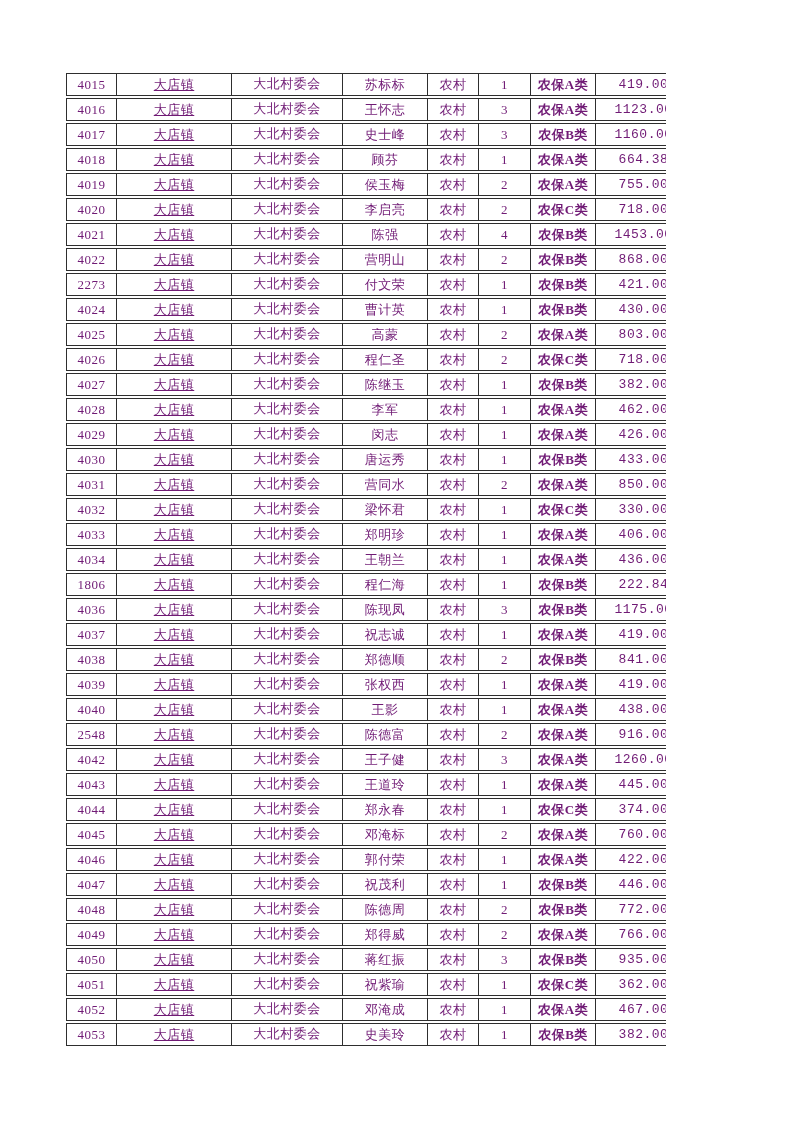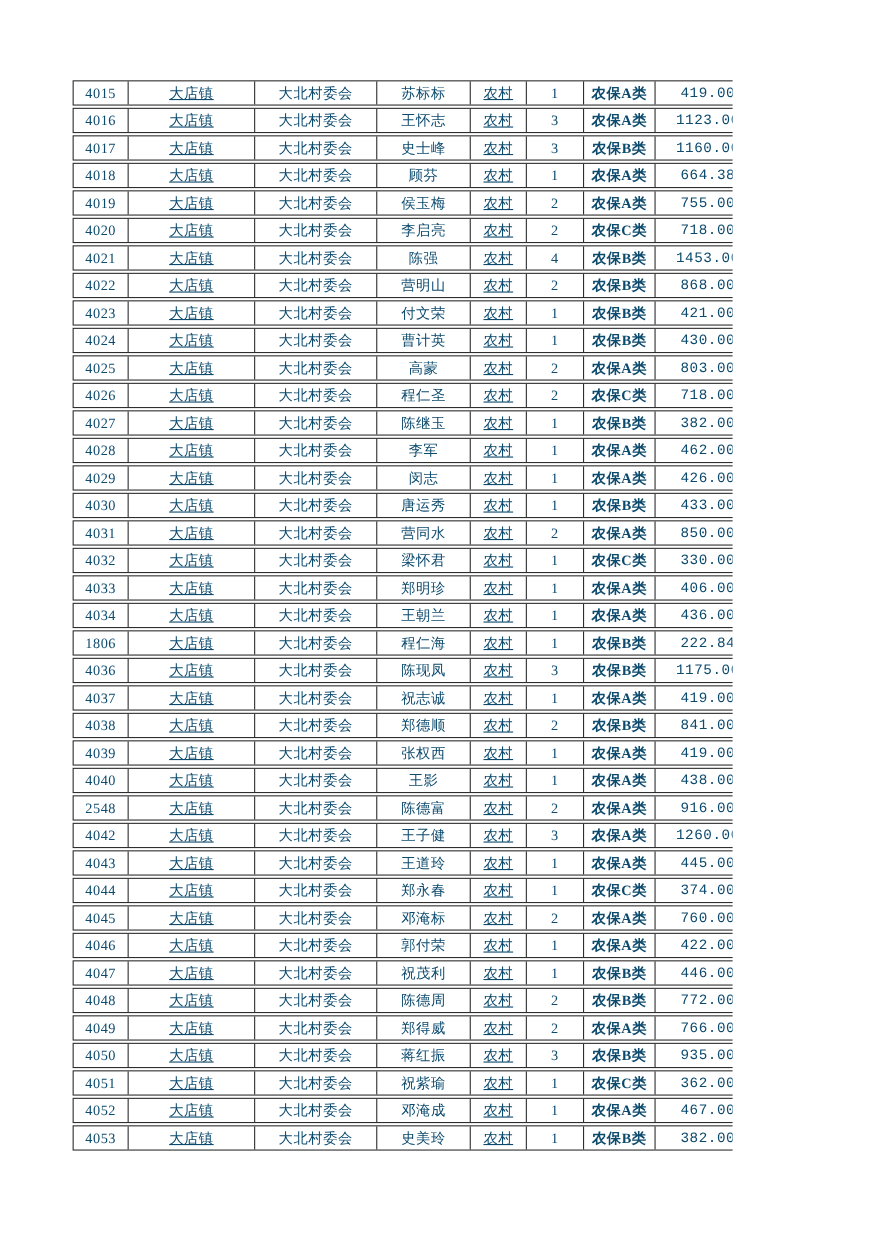--- a/index.html
+++ b/index.html
@@ -6,21 +6,21 @@
     margin: 0;
     padding: 0;
     background: #ffffff;
   }
   .page {
     position: relative;
     width: 666px;
     height: 1122px;
     background: #ffffff;
     font-family: "Liberation Serif", "DejaVu Serif", serif;
-    color: #0c4a6e;
+    color: #701a75;
     overflow: hidden;
   }
   .sheet-table {
     position: absolute;
     left: 66px;
     top: 73px;
     width: 626px;
   }
   .row {
     display: flex;
@@ -38,23 +38,23 @@
     justify-content: center;
     font-size: 13px;
     line-height: 21px;
     white-space: nowrap;
     overflow: hidden;
     letter-spacing: 0.5px;
   }
   .cell:last-child { border-right: none; }
   .c0 { width: 50px; }
   .c1 { width: 115px; text-decoration: underline; }
-  .c2 { width: 111px; }
+  .c2 { width: 111px; font-family: Liberation Mono, monospace; }
   .c3 { width: 85px; }
-  .c4 { width: 51px; text-decoration: underline; }
+  .c4 { width: 51px; }
   .c5 { width: 52px; }
   .c6 { width: 65px; font-weight: bold; }
   .c7 { width: 95px; font-family: Liberation Mono, monospace; }
 </style>
 </head>
 <body>
 
 <div class="page">
   <div class="sheet-table" id="sheet-table">
       <div class="row">
@@ -131,21 +131,21 @@
         <div class="cell c0">4022</div>
         <div class="cell c1">大店镇</div>
         <div class="cell c2">大北村委会</div>
         <div class="cell c3">营明山</div>
         <div class="cell c4">农村</div>
         <div class="cell c5">2</div>
         <div class="cell c6">农保B类</div>
         <div class="cell c7">868.00</div>
       </div>
       <div class="row">
-        <div class="cell c0">4023</div>
+        <div class="cell c0">2273</div>
         <div class="cell c1">大店镇</div>
         <div class="cell c2">大北村委会</div>
         <div class="cell c3">付文荣</div>
         <div class="cell c4">农村</div>
         <div class="cell c5">1</div>
         <div class="cell c6">农保B类</div>
         <div class="cell c7">421.00</div>
       </div>
       <div class="row">
         <div class="cell c0">4024</div>

